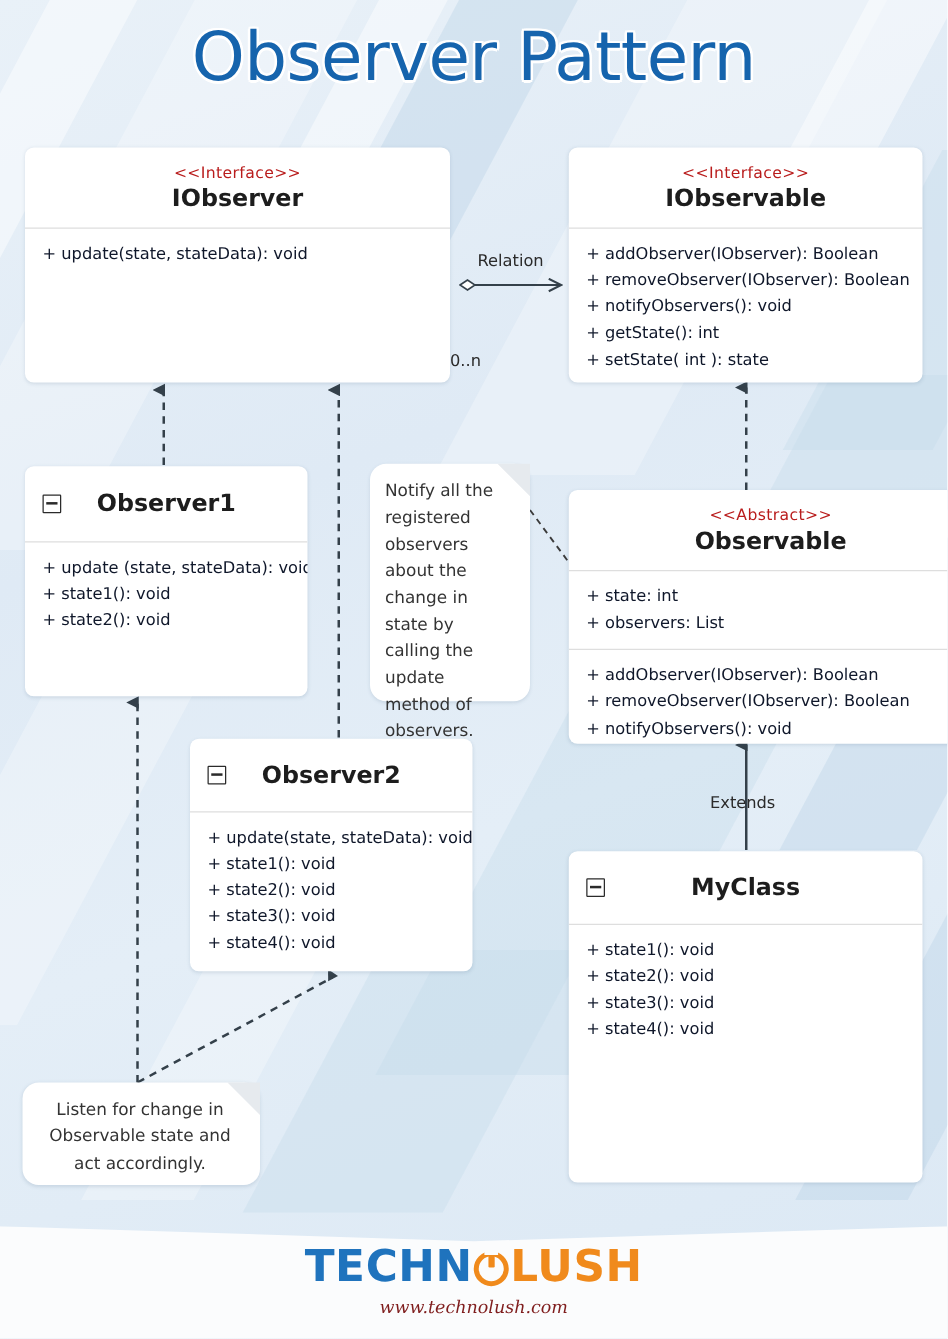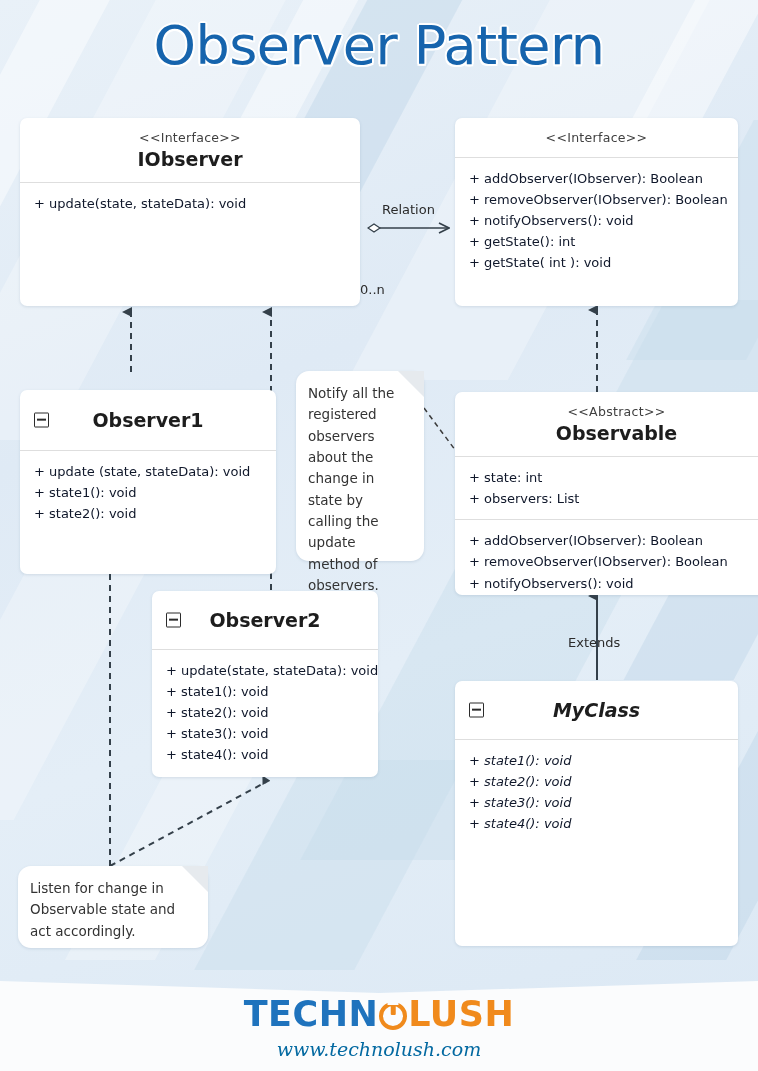--- a/index.html
+++ b/index.html
@@ -64,21 +64,21 @@
     overflow: hidden;
   }
   .uml-head {
     padding: 12px 10px 11px 10px;
     text-align: center;
     position: relative;
   }
   .stereotype {
     font-family: "DejaVu Sans", sans-serif;
     font-size: 12.5px;
-    color: #404040;
+    color: #b91c1c;
     letter-spacing: 0.3px;
     line-height: 1.25;
   }
   .cls-name {
     font-family: "DejaVu Sans", sans-serif;
     font-size: 19px;
     font-weight: 700;
     color: #1d1d1d;
     line-height: 1.3;
     margin-top: 1px;
@@ -192,22 +192,22 @@
     content: "";
     position: absolute;
     left: 50%; top: -7px;
     transform: translateX(-50%);
     width: 11px; height: 6px;
     background: #fbfcfd;
   }
   .site-url {
     font-family: "DejaVu Serif", serif;
     font-style: italic;
-    font-size: 19px;
-    color: #0369a1;
+    font-size: 14px;
+    color: #7f1d1d;
     margin-top: 6px;
   }
 </style>
 </head>
 <body>
 
 <div id="poster">
 
   <div class="bg-layer">
     <div class="stripe" style="left:-40px;  top:-60px;  width:70px;  height:420px;"></div>
@@ -272,34 +272,35 @@
       <div class="cls-name">IObserver</div>
     </div>
     <div class="uml-sect">
       <div class="member">+ update(state, stateData): void</div>
     </div>
   </div>
 
   <div class="uml-box" style="left:455px; top:118px; width:283px; height:188px;">
     <div class="uml-head">
       <div class="stereotype">&lt;&lt;Interface&gt;&gt;</div>
+      <div class="cls-name">IObservable</div>
     </div>
     <div class="uml-sect">
       <div class="member">+ addObserver(IObserver): Boolean</div>
       <div class="member">+ removeObserver(IObserver): Boolean</div>
       <div class="member">+ notifyObservers(): void</div>
       <div class="member">+ getState(): int</div>
-      <div class="member">+ getState( int ): void</div>
+      <div class="member">+ setState( int ): state</div>
     </div>
   </div>
 
   <div class="edge-label" style="left:382px; top:202px;">Relation</div>
   <div class="edge-label" style="left:360px; top:234px;margin-top:48px;">0..n</div>
 
-  <div class="uml-box" style="left:20px; top:390px; width:256px; height:184px;">
+  <div class="uml-box" style="left:20px; top:373px; width:226px; height:184px;">
     <div class="uml-head" style="padding-top:18px; padding-bottom:17px;">
       <span class="minus-icon"></span>
       <div class="cls-name solo">Observer1</div>
     </div>
     <div class="uml-sect">
       <div class="member">+ update (state, stateData): void</div>
       <div class="member">+ state1(): void</div>
       <div class="member">+ state2(): void</div>
     </div>
   </div>
@@ -334,34 +335,34 @@
       <div class="member">+ update(state, stateData): void</div>
       <div class="member">+ state1(): void</div>
       <div class="member">+ state2(): void</div>
       <div class="member">+ state3(): void</div>
       <div class="member">+ state4(): void</div>
     </div>
   </div>
 
   <div class="edge-label" style="left:568px; top:635px;">Extends</div>
 
-  <div class="uml-box" style="left:455px; top:681px; width:283px; height:265px;font-style:italic;">
+  <div class="uml-box" style="left:455px; top:681px; width:283px; height:265px;">
     <div class="uml-head" style="padding-top:17px; padding-bottom:16px;">
       <span class="minus-icon"></span>
       <div class="cls-name solo">MyClass</div>
     </div>
     <div class="uml-sect">
       <div class="member">+ state1(): void</div>
       <div class="member">+ state2(): void</div>
       <div class="member">+ state3(): void</div>
       <div class="member">+ state4(): void</div>
     </div>
   </div>
 
-  <div class="note" style="left:18px; top:866px; width:190px; height:82px;">
+  <div class="note" style="left:18px; top:866px; width:190px; height:82px;text-align:center;">
     <span class="note-fold"></span>
     <div class="note-text">Listen for change in Observable state and act accordingly.</div>
   </div>
 
   <div class="footer">
     <div class="footer-inner">
       <div class="logo"><span class="tech">TECHN</span><span class="power-o"></span><span class="lush">LUSH</span></div>
       <div class="site-url">www.technolush.com</div>
     </div>
   </div>

